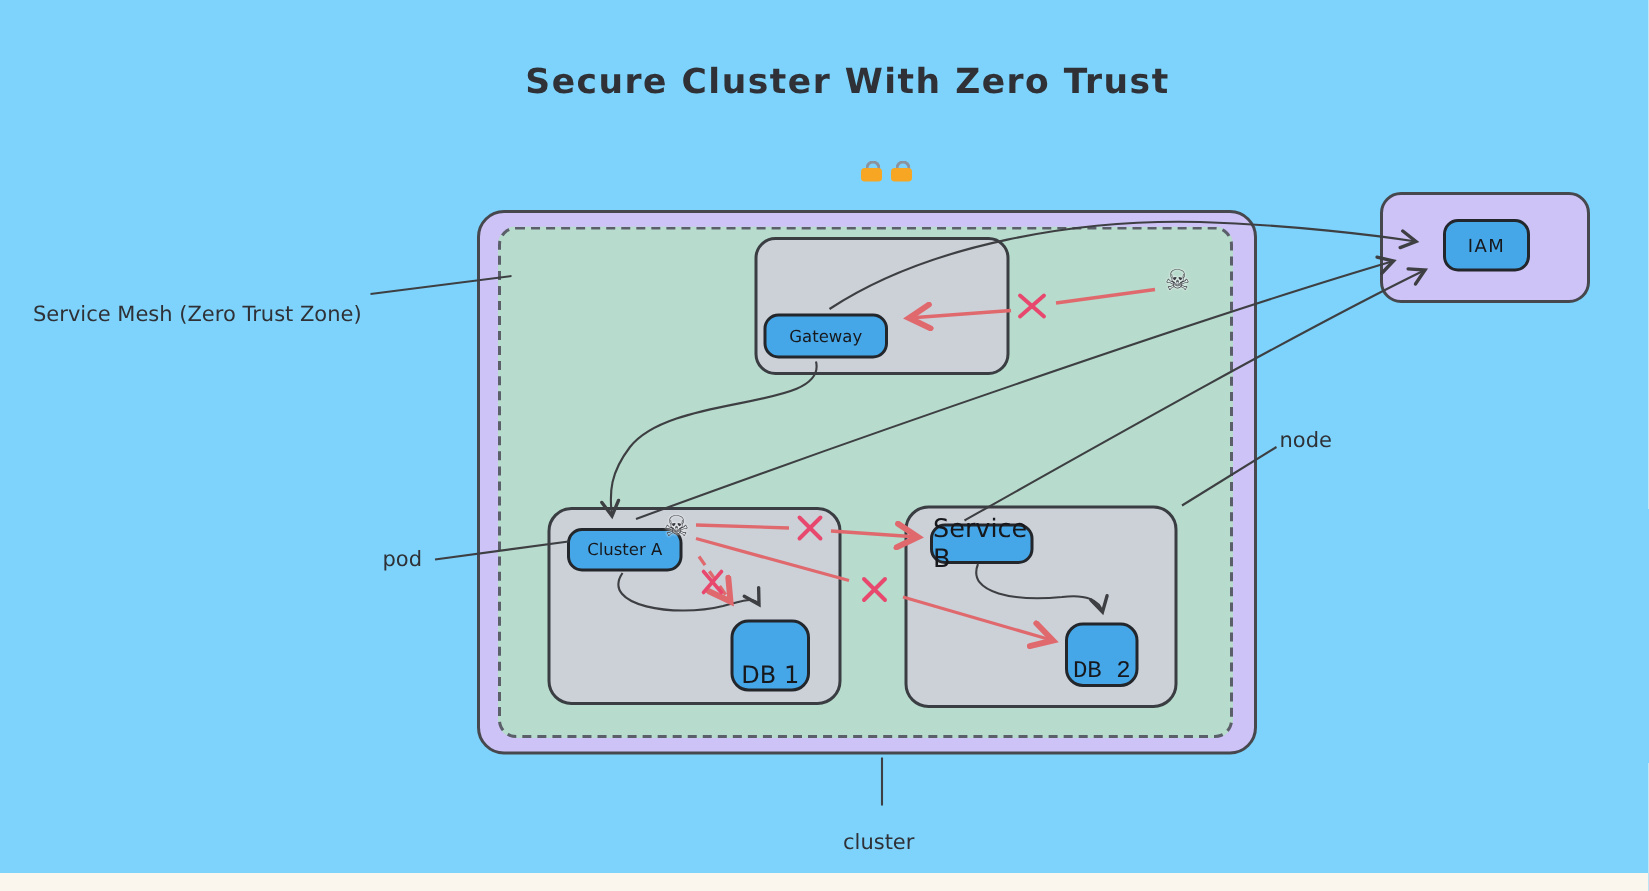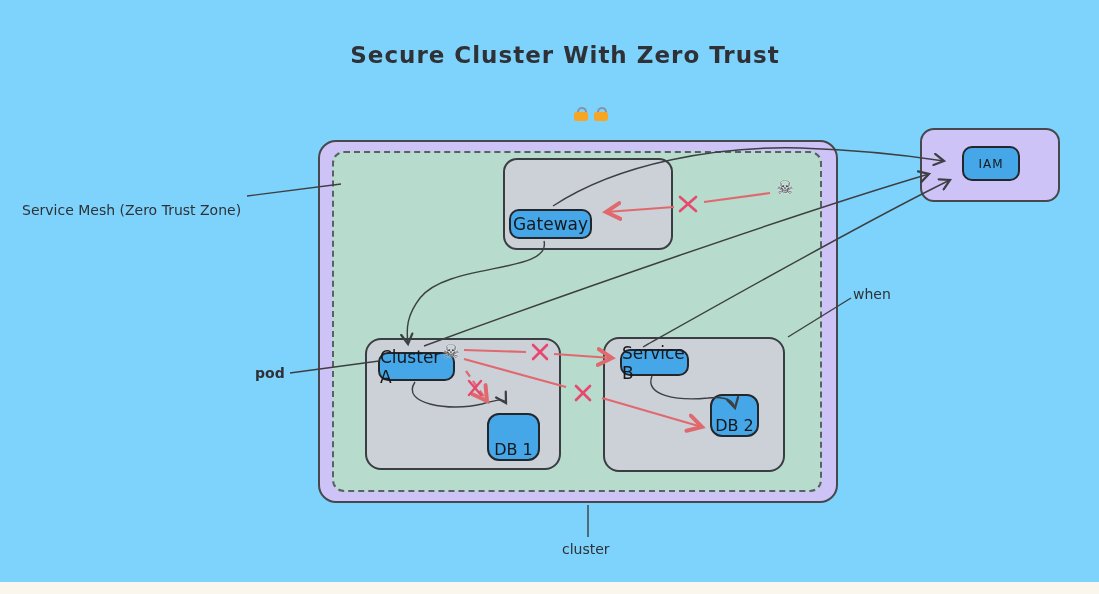--- a/index.html
+++ b/index.html
@@ -14,21 +14,21 @@
   .tagline{font-size:13px;font-weight:600;text-align:center;display:flex;align-items:center;justify-content:center;gap:6px;}
   .annot{font-size:14px;}
   .box{position:absolute;box-sizing:border-box;}
   .cluster-box{background:#cec3f7;border:2px solid #46484e;border-radius:18px;}
   .mesh-zone{background:#b7dbcc;border:2px dashed #5a5f6a;border-radius:12px;}
   .node-box{background:#ccd1d8;border:2px solid #3a3d42;border-radius:14px;}
   .iam-outer{background:#cec3f7;border:2px solid #46484e;border-radius:14px;}
   .btn{
     position:absolute;box-sizing:border-box;background:#45a7e8;border:2px solid #23272b;
     border-radius:10px;display:flex;align-items:center;justify-content:center;
-    font-size:17px;color:#17181c;
+    font-size:11px;color:#17181c;
   }
   .db{border-radius:12px;font-size:16px;align-items:flex-end;}
   .skull{position:absolute;font-size:19px;line-height:22px;width:24px;text-align:center;color:#3b3e44;
     text-shadow:0 0 2px #ffffff,0 0 1px #ffffff;}
   svg.overlay{position:absolute;left:0;top:0;pointer-events:none;}
   .lock{display:inline-block;position:relative;width:14px;height:14px;}
   .lock::before{content:"";position:absolute;left:3px;top:0;width:6px;height:7px;
     border:2px solid #8d939c;border-bottom:none;border-radius:5px 5px 0 0;}
   .lock::after{content:"";position:absolute;left:0;top:5px;width:14px;height:9px;
     background:#f6a623;border-radius:2.5px;}
@@ -57,21 +57,21 @@
   </div>
   <div class="btn" style="left:378px;top:352px;width:77px;height:29px;">
     <span>Cluster A</span>
   </div>
   <div class="btn" style="left:620px;top:349px;width:69px;height:27px;font-size:17px;">
     <span>Service B</span>
   </div>
   <div class="btn db" style="left:487px;top:413px;width:53px;height:48px;">
     <span>DB 1</span>
   </div>
-  <div class="btn db" style="left:710px;top:394px;width:49px;height:43px;">
+  <div class="btn db" style="left:710px;top:415px;width:49px;height:43px;font-family:Liberation Mono, monospace;">
     <span>DB 2</span>
   </div>
   <div class="btn" style="left:962px;top:146px;width:58px;height:35px;font-size:12px;letter-spacing:1px;">
     <span>IAM</span>
   </div>
 
   <svg class="overlay" width="1099" height="594" viewBox="0 0 1099 594">
     <defs>
       <marker id="mDark" viewBox="0 0 10 10" refX="8" refY="5" markerWidth="10" markerHeight="10" orient="auto-start-reverse">
         <path d="M1,1 L8,5 L1,9" fill="none" stroke="#3d3f42" stroke-width="1.6" stroke-linecap="round"></path>
@@ -122,17 +122,17 @@
     <g stroke="#e8486d" stroke-width="2.4" stroke-linecap="round">
       <line x1="469" y1="381" x2="481" y2="395"></line>
         <line x1="481" y1="381" x2="469" y2="395"></line>
     </g>
   </svg>
 
   <div class="skull" style="left:773px;top:176px;">☠</div>
   <div class="skull" style="left:439px;top:340px;">☠</div>
 
   <div class="lbl annot" style="left:22px;top:188px;margin-top:14px;">Service Mesh (Zero Trust Zone)</div>
-  <div class="lbl annot" style="left:255px;top:365px;font-weight:bold;">pod</div>
-  <div class="lbl annot" style="left:853px;top:286px;">when</div>
-  <div class="lbl annot" style="left:562px;top:541px;">cluster</div>
+  <div class="lbl annot" style="left:255px;top:365px;">pod</div>
+  <div class="lbl annot" style="left:853px;top:286px;">node</div>
+  <div class="lbl annot" style="left:562px;top:554px;">cluster</div>
 
 </div>
 
 </body></html>

